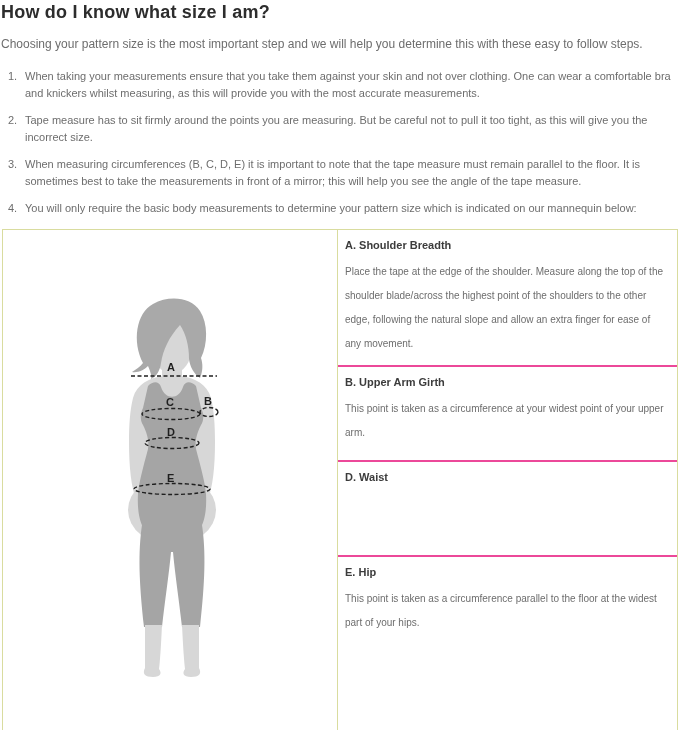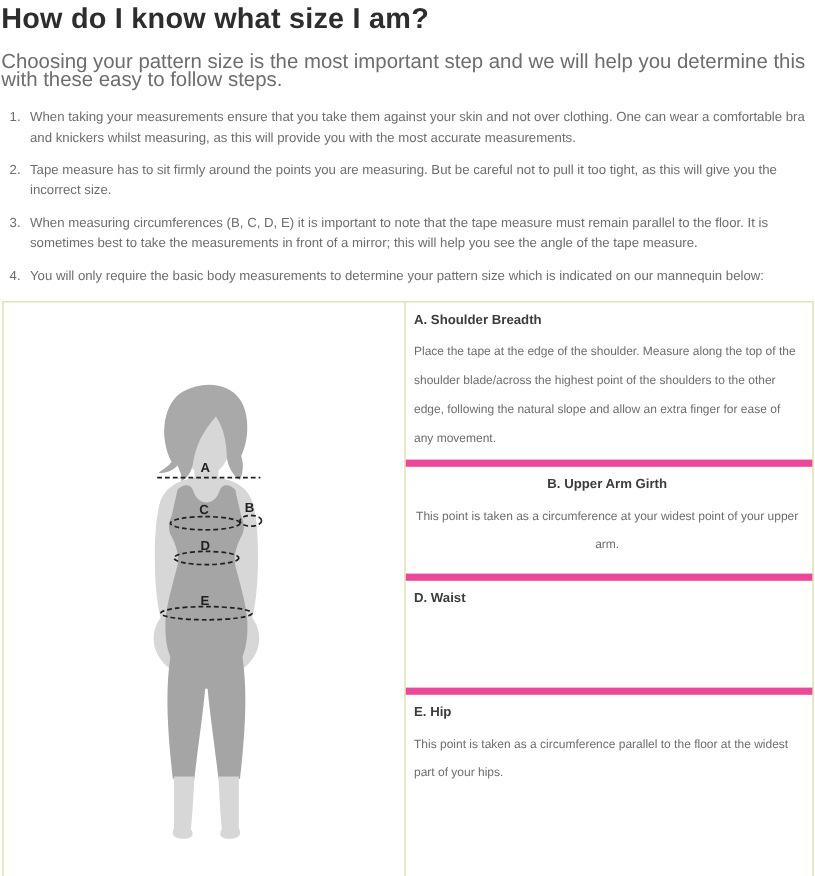--- a/index.html
+++ b/index.html
@@ -9,28 +9,28 @@
     font-family: "Liberation Sans", sans-serif;
   }
   body {
     width: 679px; height: 730px;
     padding: 2px 0 0 1px;
     overflow: hidden;
   }
   .page { width: 678px; }
 
   h1.title {
-    font-size: 24px;
+    font-size: 18px;
     font-weight: bold;
     color: #2d2d2d;
     letter-spacing: 0.2px;
     margin: 0 0 14px 0;
   }
   p.intro {
-    font-size: 17px;
+    font-size: 12px;
     color: #6d6d6d;
     margin: 0 0 16px 0;
     line-height: 15px;
   }
   .steps { margin: 0 0 0 0; }
   .step {
     display: flex;
     margin-bottom: 10px;
     font-size: 11px;
     color: #6d6d6d;
@@ -54,25 +54,25 @@
   }
   .figure-cell svg { display: block; }
 
   .rows {
     flex: 1;
     display: flex;
     flex-direction: column;
   }
   .row {
     padding: 9px 10px 0 7px;
-    border-bottom: 6px solid #ec4899;
+    border-bottom: 2px solid #ec4899;
   }
   .row:last-child { border-bottom: none; flex: 1; }
   .row-a { height: 137px; }
-  .row-b { height: 95px; text-align: center; }
+  .row-b { height: 95px; }
   .row-c { height: 96px; }
   .row-d { height: 95px; }
   .row h3 {
     font-size: 11px;
     font-weight: bold;
     color: #3c3c3c;
     margin: 0;
   }
   .row p {
     font-size: 10px;

